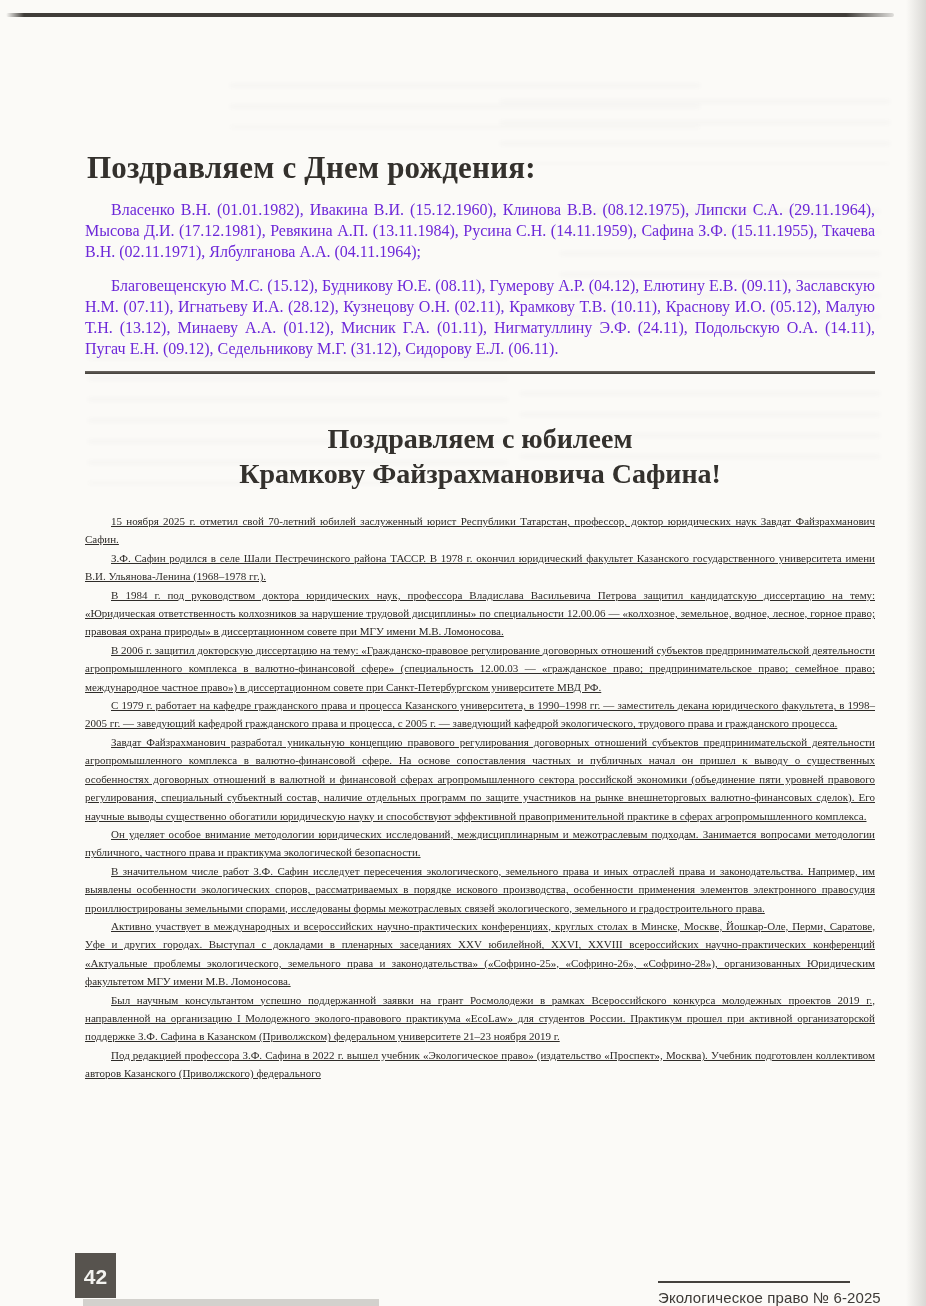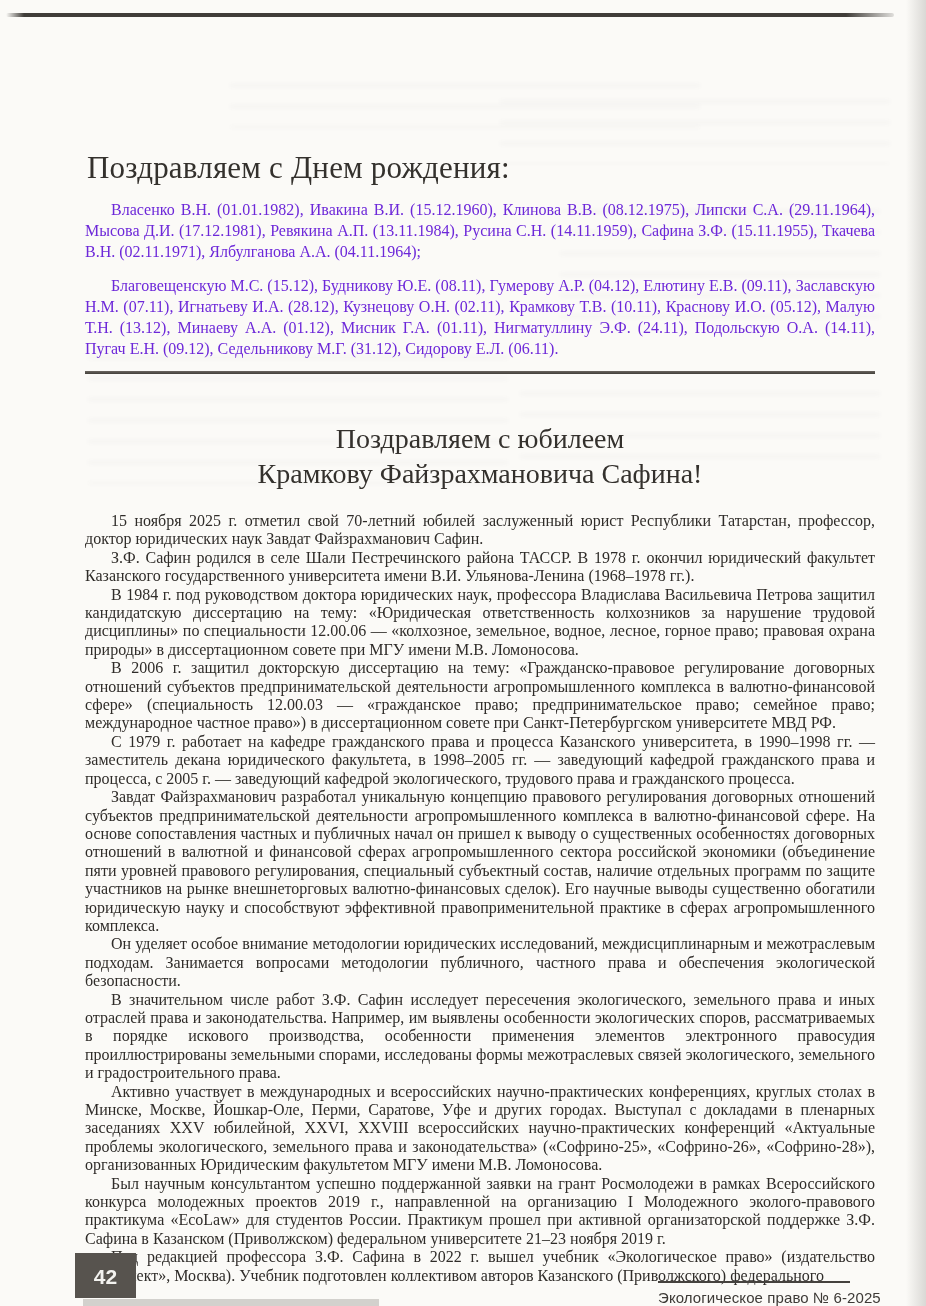--- a/index.html
+++ b/index.html
@@ -55,21 +55,21 @@
   .content {
     position: absolute;
     left: 85px; top: 0;
     width: 790px;
     z-index: 1;
   }
 
   .birthday-heading {
     margin: 150px 0 0 2px;
     font-size: 31px;
-    font-weight: normal;
+    font-weight: bold;
     letter-spacing: 0.2px;
     color: #34312d;
   }
 
   .names {
     margin: 13px 0 0 0;
     font-size: 16px;
     line-height: 21px;
     text-align: justify;
     text-indent: 26px;
@@ -78,42 +78,43 @@
 
   .section-divider {
     margin: 12px 0 0 0;
     border: none;
     height: 3px;
     background: linear-gradient(#6b6660, #413e39);
   }
 
   .jubilee-heading {
     margin: 47px 0 0 0;
-    font-weight: normal;
+    font-weight: bold;
     font-size: 28px;
     line-height: 35px;
     text-align: center;
     color: #34312d;
   }
 
   .body-par {
     margin: 0;
-    font-size: 16px;
+    font-size: 11px;
     line-height: 18.4px;
     text-align: justify;
     text-indent: 26px;
     color: #2f2c29;
+    text-decoration: underline;
   }
   .body-par.first { margin-top: 21px; }
 
   
   .page-number-badge {
     position: absolute;
     left: 75px; top: 1253px;
-    width: 61px; height: 45px;
+    width: 41px; height: 45px;
     background: #57534e;
     color: #f3f2ef;
     font-family: "Liberation Sans", sans-serif;
     font-weight: bold;
     font-size: 21px;
     display: flex;
     align-items: center;
     justify-content: center;
     padding-top: 3px;
     z-index: 2;
@@ -174,21 +175,21 @@
       <span>Поздравляем с юбилеем</span><br>
       <span>Крамкову Файзрахмановича Сафина!</span>
     </h2>
 
     <p class="body-par first">15 ноября 2025 г. отметил свой 70-летний юбилей заслуженный юрист Республики Татарстан, профессор, доктор юридических наук Завдат Файзрахманович Сафин.</p>
     <p class="body-par">З.Ф. Сафин родился в селе Шали Пестречинского района ТАССР. В 1978 г. окончил юридический факультет Казанского государственного университета имени В.И. Ульянова-Ленина (1968–1978 гг.).</p>
     <p class="body-par">В 1984 г. под руководством доктора юридических наук, профессора Владислава Васильевича Петрова защитил кандидатскую диссертацию на тему: «Юридическая ответственность колхозников за нарушение трудовой дисциплины» по специальности 12.00.06 — «колхозное, земельное, водное, лесное, горное право; правовая охрана природы» в диссертационном совете при МГУ имени М.В. Ломоносова.</p>
     <p class="body-par">В 2006 г. защитил докторскую диссертацию на тему: «Гражданско-правовое регулирование договорных отношений субъектов предпринимательской деятельности агропромышленного комплекса в валютно-финансовой сфере» (специальность 12.00.03 — «гражданское право; предпринимательское право; семейное право; международное частное право») в диссертационном совете при Санкт-Петербургском университете МВД РФ.</p>
     <p class="body-par">С 1979 г. работает на кафедре гражданского права и процесса Казанского университета, в 1990–1998 гг. — заместитель декана юридического факультета, в 1998–2005 гг. — заведующий кафедрой гражданского права и процесса, с 2005 г. — заведующий кафедрой экологического, трудового права и гражданского процесса.</p>
     <p class="body-par">Завдат Файзрахманович разработал уникальную концепцию правового регулирования договорных отношений субъектов предпринимательской деятельности агропромышленного комплекса в валютно-финансовой сфере. На основе сопоставления частных и публичных начал он пришел к выводу о существенных особенностях договорных отношений в валютной и финансовой сферах агропромышленного сектора российской экономики (объединение пяти уровней правового регулирования, специальный субъектный состав, наличие отдельных программ по защите участников на рынке внешнеторговых валютно-финансовых сделок). Его научные выводы существенно обогатили юридическую науку и способствуют эффективной правоприменительной практике в сферах агропромышленного комплекса.</p>
-    <p class="body-par">Он уделяет особое внимание методологии юридических исследований, междисциплинарным и межотраслевым подходам. Занимается вопросами методологии публичного, частного права и обеспечения экологической безопасности.</p>
+    <p class="body-par">Он уделяет особое внимание методологии юридических исследований, междисциплинарным и межотраслевым подходам. Занимается вопросами методологии публичного, частного права и практикума экологической безопасности.</p>
     <p class="body-par">В значительном числе работ З.Ф. Сафин исследует пересечения экологического, земельного права и иных отраслей права и законодательства. Например, им выявлены особенности экологических споров, рассматриваемых в порядке искового производства, особенности применения элементов электронного правосудия проиллюстрированы земельными спорами, исследованы формы межотраслевых связей экологического, земельного и градостроительного права.</p>
     <p class="body-par">Активно участвует в международных и всероссийских научно-практических конференциях, круглых столах в Минске, Москве, Йошкар-Оле, Перми, Саратове, Уфе и других городах. Выступал с докладами в пленарных заседаниях XXV юбилейной, XXVI, XXVIII всероссийских научно-практических конференций «Актуальные проблемы экологического, земельного права и законодательства» («Софрино-25», «Софрино-26», «Софрино-28»), организованных Юридическим факультетом МГУ имени М.В. Ломоносова.</p>
     <p class="body-par">Был научным консультантом успешно поддержанной заявки на грант Росмолодежи в рамках Всероссийского конкурса молодежных проектов 2019 г., направленной на организацию I Молодежного эколого-правового практикума «EcoLaw» для студентов России. Практикум прошел при активной организаторской поддержке З.Ф. Сафина в Казанском (Приволжском) федеральном университете 21–23 ноября 2019 г.</p>
     <p class="body-par">Под редакцией профессора З.Ф. Сафина в 2022 г. вышел учебник «Экологическое право» (издательство «Проспект», Москва). Учебник подготовлен коллективом авторов Казанского (Приволжского) федерального</p>
 
   </div>
 
   <div class="page-number-badge">42</div>
 
   <div class="bottom-strip"></div>

